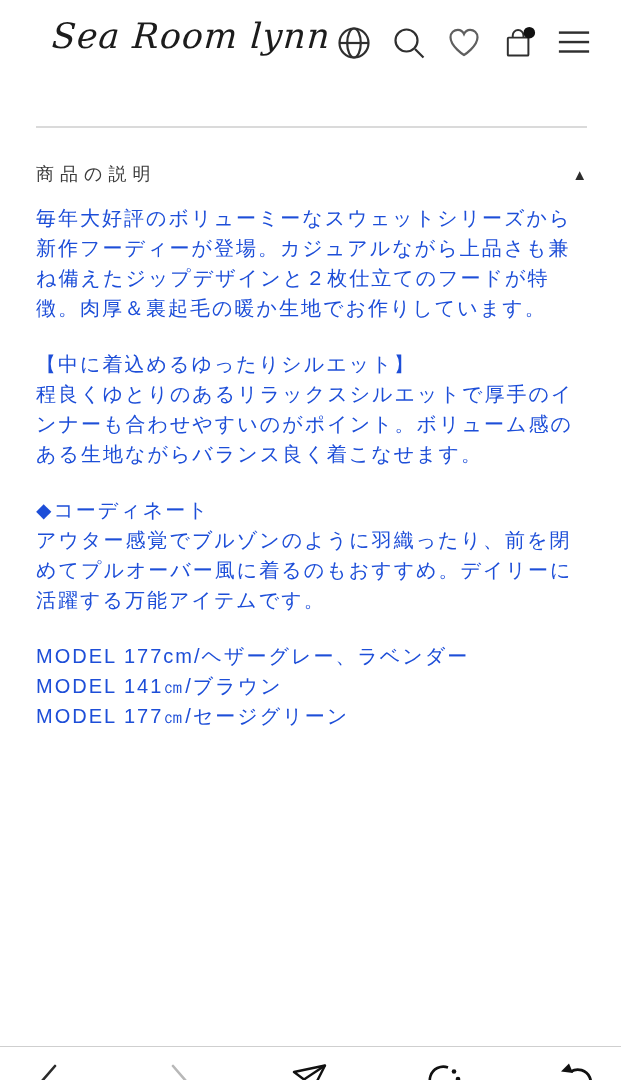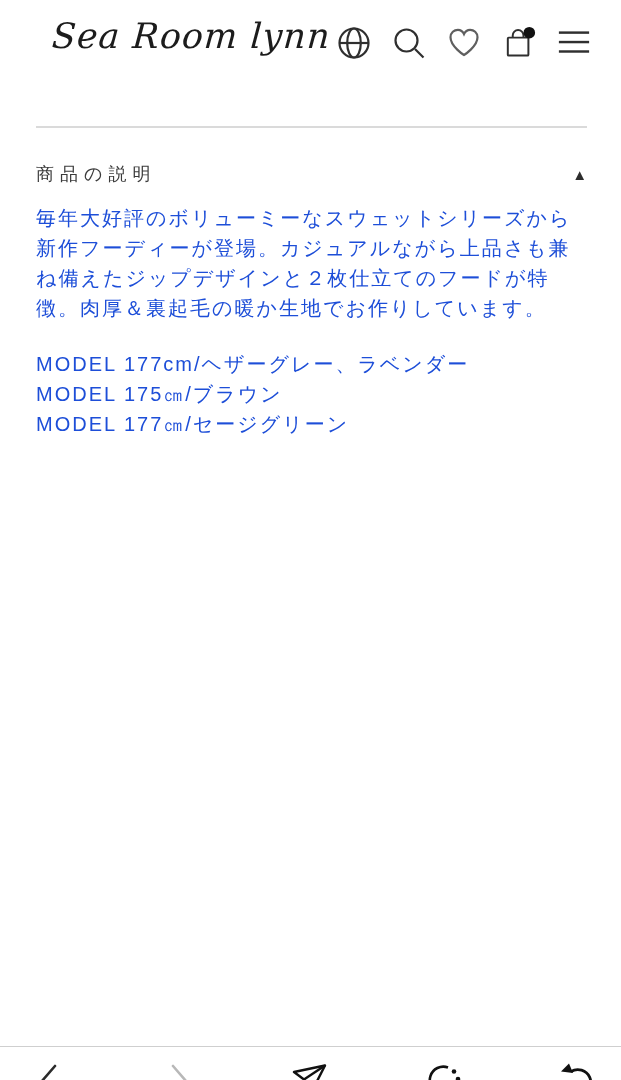--- a/index.html
+++ b/index.html
@@ -128,22 +128,30 @@
 <div class="section-header">
   <span class="section-title">商品の説明</span>
   <span class="collapse-caret">▲</span>
 </div>
 
 <div class="description">
   <p>毎年大好評のボリューミーなスウェットシリーズから
 新作フーディーが登場。カジュアルながら上品さも兼
 ね備えたジップデザインと２枚仕立てのフードが特
 徴。肉厚＆裏起毛の暖か生地でお作りしています。</p>
+  <p>【中に着込めるゆったりシルエット】
+程良くゆとりのあるリラックスシルエットで厚手のイ
+ンナーも合わせやすいのがポイント。ボリューム感の
+ある生地ながらバランス良く着こなせます。</p>
+  <p>◆コーディネート
+アウター感覚でブルゾンのように羽織ったり、前を閉
+めてプルオーバー風に着るのもおすすめ。デイリーに
+活躍する万能アイテムです。</p>
   <p>MODEL 177cm/ヘザーグレー、ラベンダー
-MODEL 175㎝/ブラウン
+MODEL 141㎝/ブラウン
 MODEL 177㎝/セージグリーン</p>
 </div>
 
 <div class="toolbar">
 
   <div class="ticon t-back">
     <svg width="38" height="38" viewBox="0 0 38 38" fill="none" stroke="#2b2b2b" stroke-width="2.6" stroke-linecap="round">
       <path d="M24,4 L11,19 L24,34"></path>
     </svg>
   </div>

